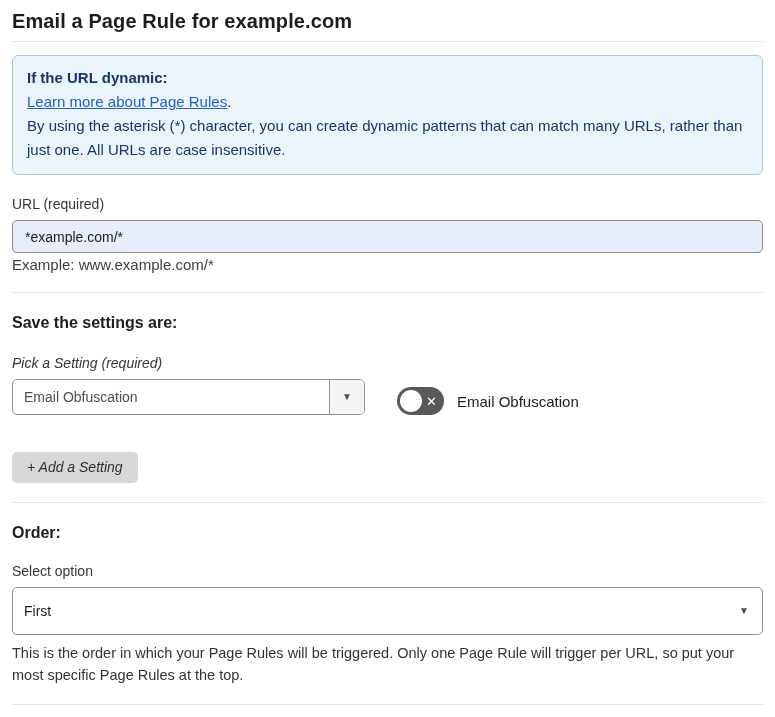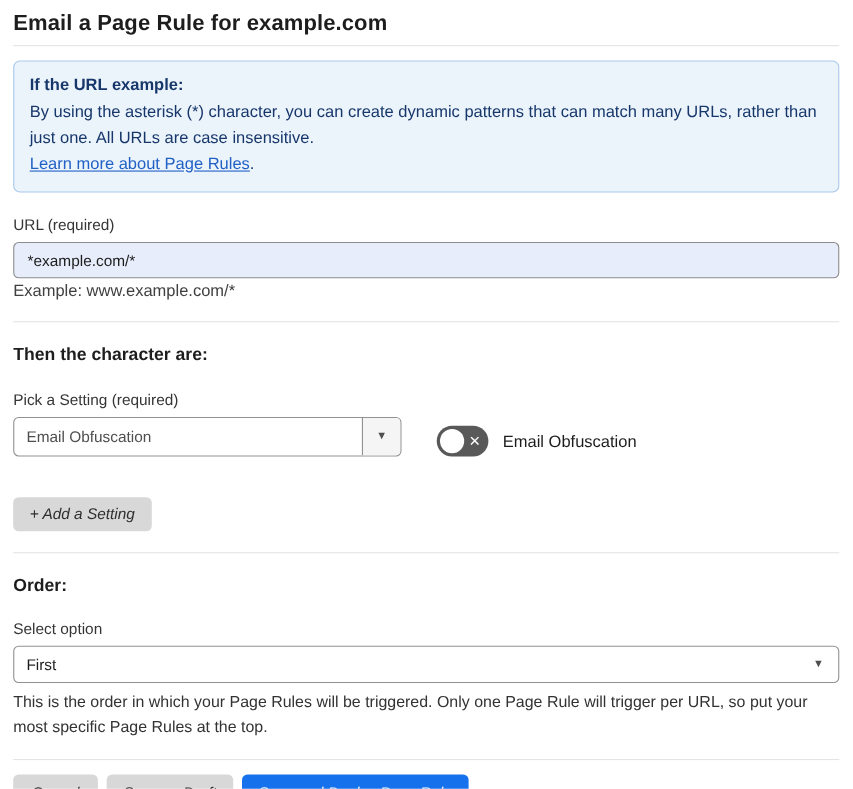--- a/index.html
+++ b/index.html
@@ -54,21 +54,21 @@
   }
   .helper-text {
     font-size: 15px; color: #404040; margin-top: 3px;
   }
   .divider-url { margin-top: 19px; }
 
   
   .section-heading {
     font-size: 16px; font-weight: bold; color: #1d1d1d; margin-top: 21px;
   }
-  .picker-label { margin-top: 23px; }
+  .picker-label { margin-top: 23px; font-style: italic; }
   .settings-row { display: flex; align-items: flex-end; margin-top: 2px; }
   .select-box {
     width: 353px; height: 36px;
     border: 1px solid #919191;
     border-radius: 5px;
     background: #ffffff;
     display: flex; align-items: stretch;
     cursor: pointer;
     overflow: hidden;
   }
@@ -119,21 +119,21 @@
     cursor: pointer;
     font-style: italic;
   }
   .btn-gray { background: #d8d8d8; color: #2e2e2e; }
   .btn-blue { background: #1672ec; color: #ffffff; }
   .add-setting-btn { margin-top: 37px; height: 31px; }
   .divider-settings { margin-top: 19px; }
 
   
   .order-select {
-    width: 100%; height: 34px;
+    width: 100%; height: 48px;
     border: 1px solid #919191;
     border-radius: 5px;
     background: #ffffff;
     display: flex; align-items: center;
     padding: 0 13px 0 11px;
     cursor: pointer;
   }
   .order-select .select-value {
     flex: 1; font-size: 14px; color: #1d1d1d;
   }
@@ -154,32 +154,32 @@
 </style>
 </head>
 <body>
 
 <div class="page">
 
   <h1 class="page-title">Email a Page Rule for example.com</h1>
   <hr class="divider">
 
   <div class="info-box">
-    <div class="info-heading">If the URL example:</div>
+    <div class="info-heading">If the URL dynamic:</div>
+    <div><a>Learn more about Page Rules</a><span class="link-suffix">.</span></div>
     <div>By using the asterisk (*) character, you can create dynamic patterns that can match many URLs, rather than just one. All URLs are case insensitive.</div>
-    <div><a>Learn more about Page Rules</a><span class="link-suffix">.</span></div>
   </div>
 
   <div class="field-label">URL (required)</div>
   <input class="url-input" type="text" value="*example.com/*" style="">
   <div class="helper-text">Example: www.example.com/*</div>
 
   <hr class="divider divider-url">
 
-  <div class="section-heading">Then the character are:</div>
+  <div class="section-heading">Save the settings are:</div>
 
   <div class="field-label picker-label">Pick a Setting (required)</div>
 
   <div class="settings-row">
     <div class="select-box">
       <div class="select-value">Email Obfuscation</div>
       <div class="select-arrow-seg">
         <span class="caret">▼</span>
       </div>
     </div>

